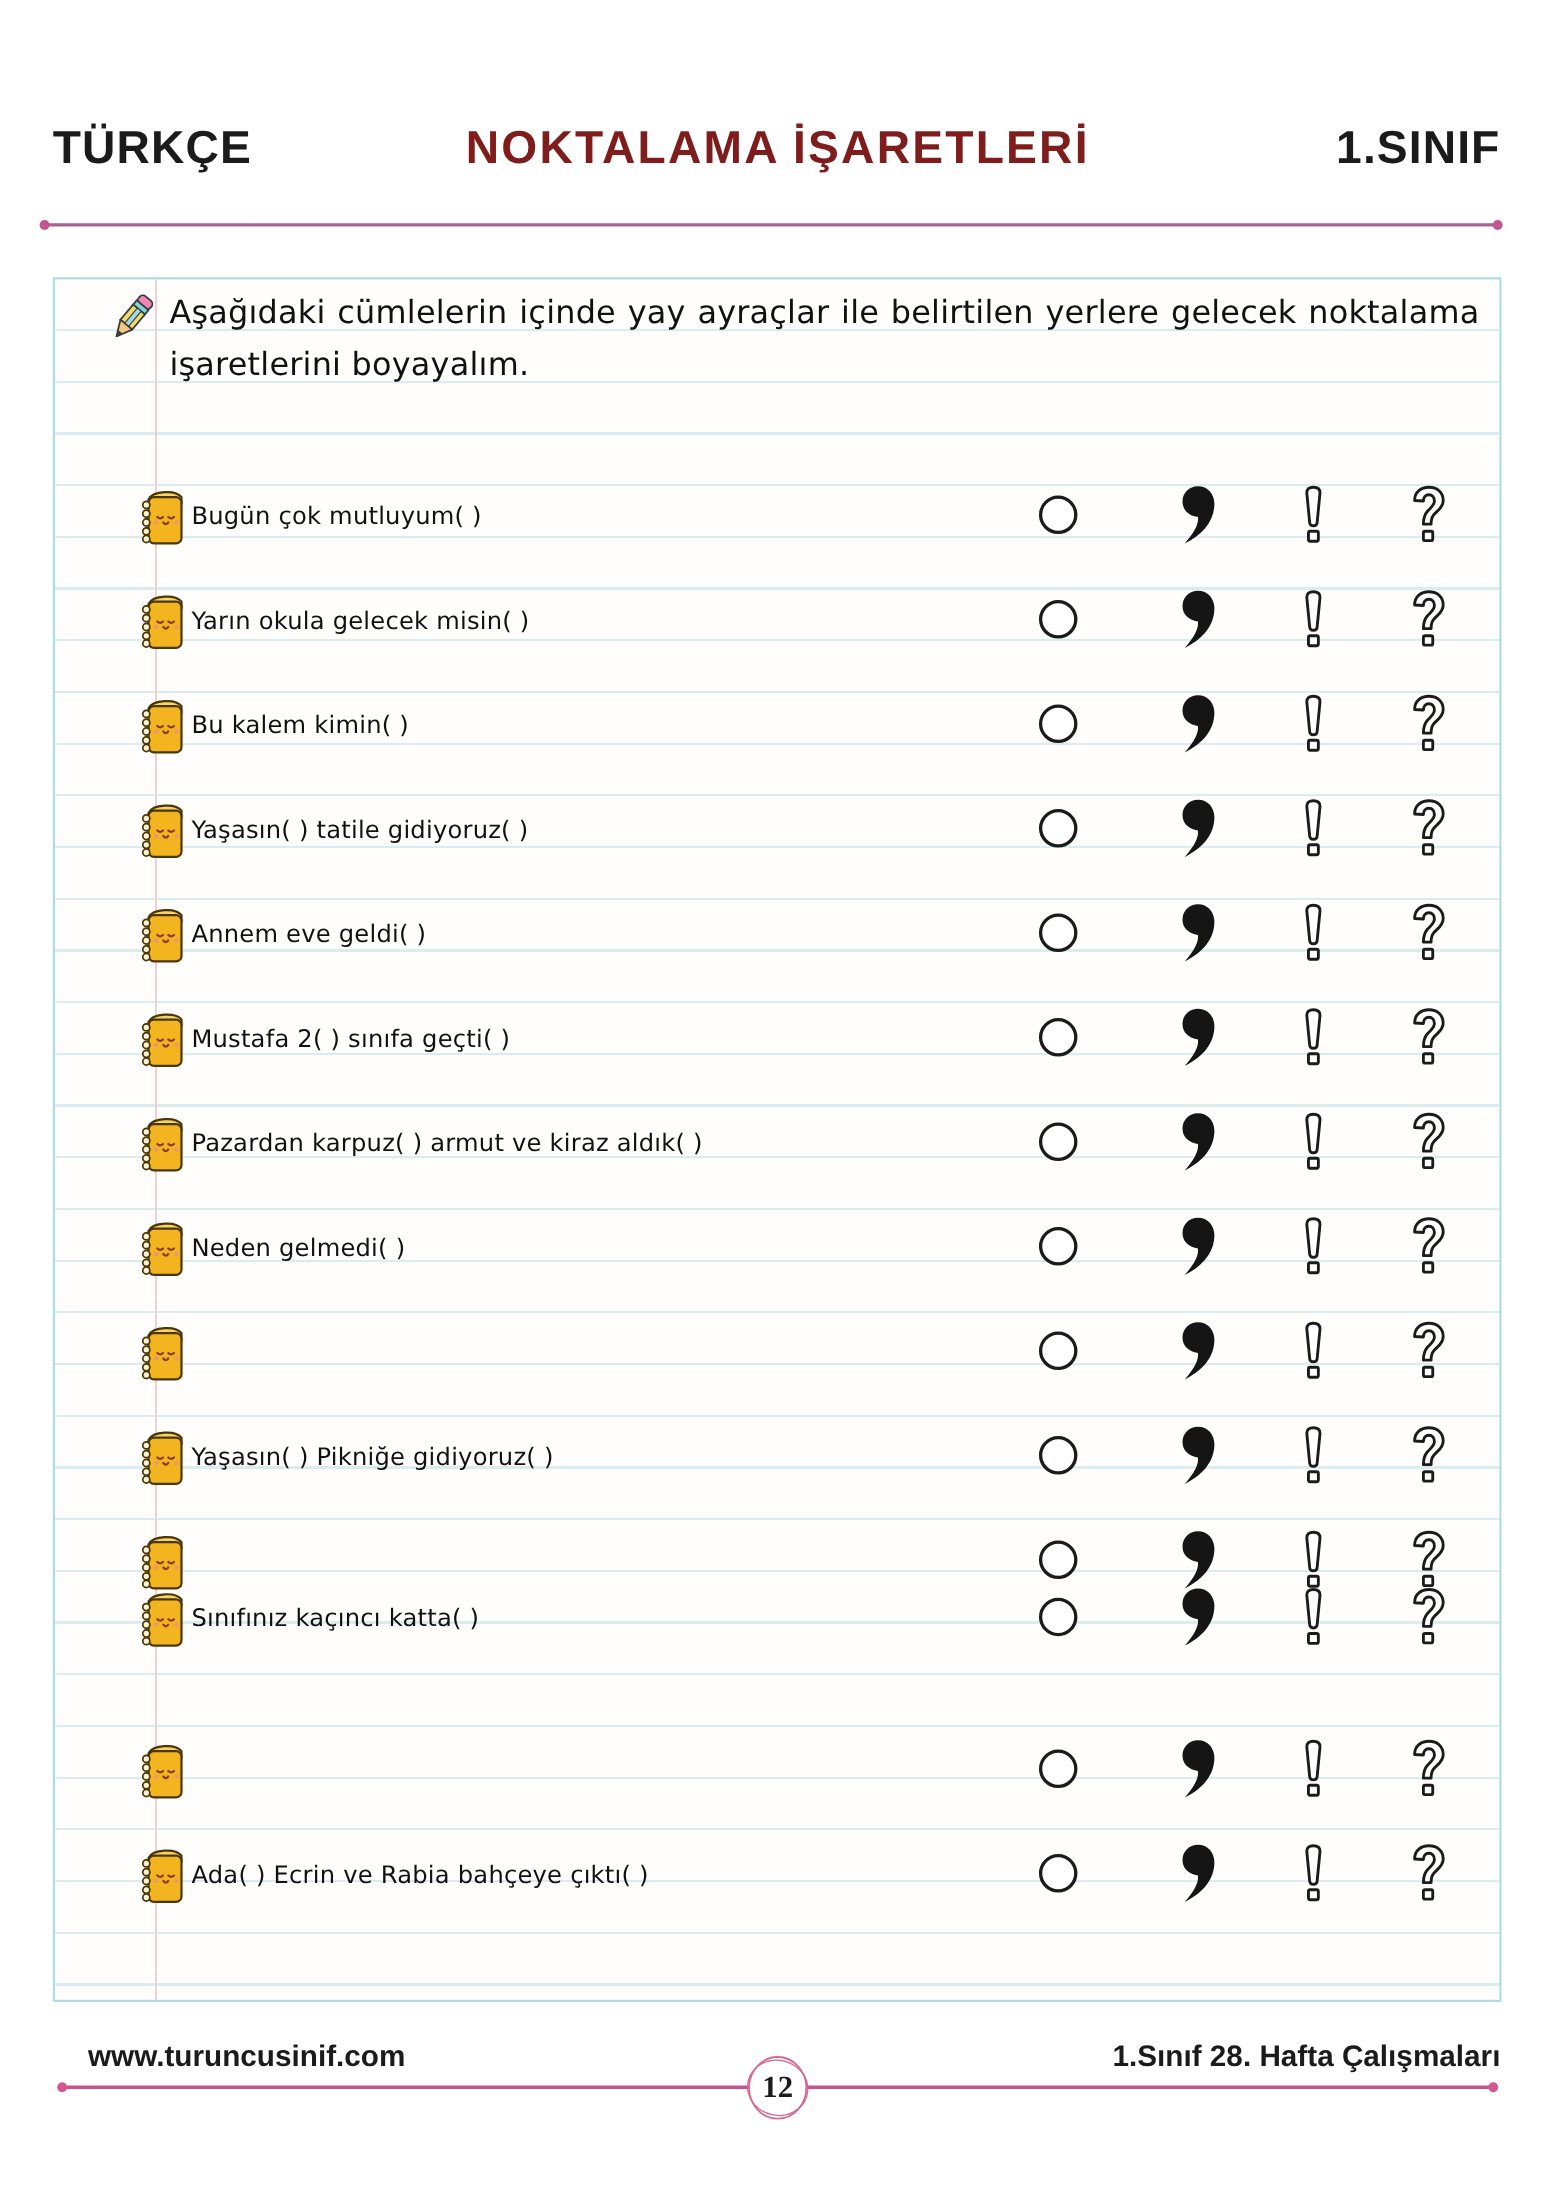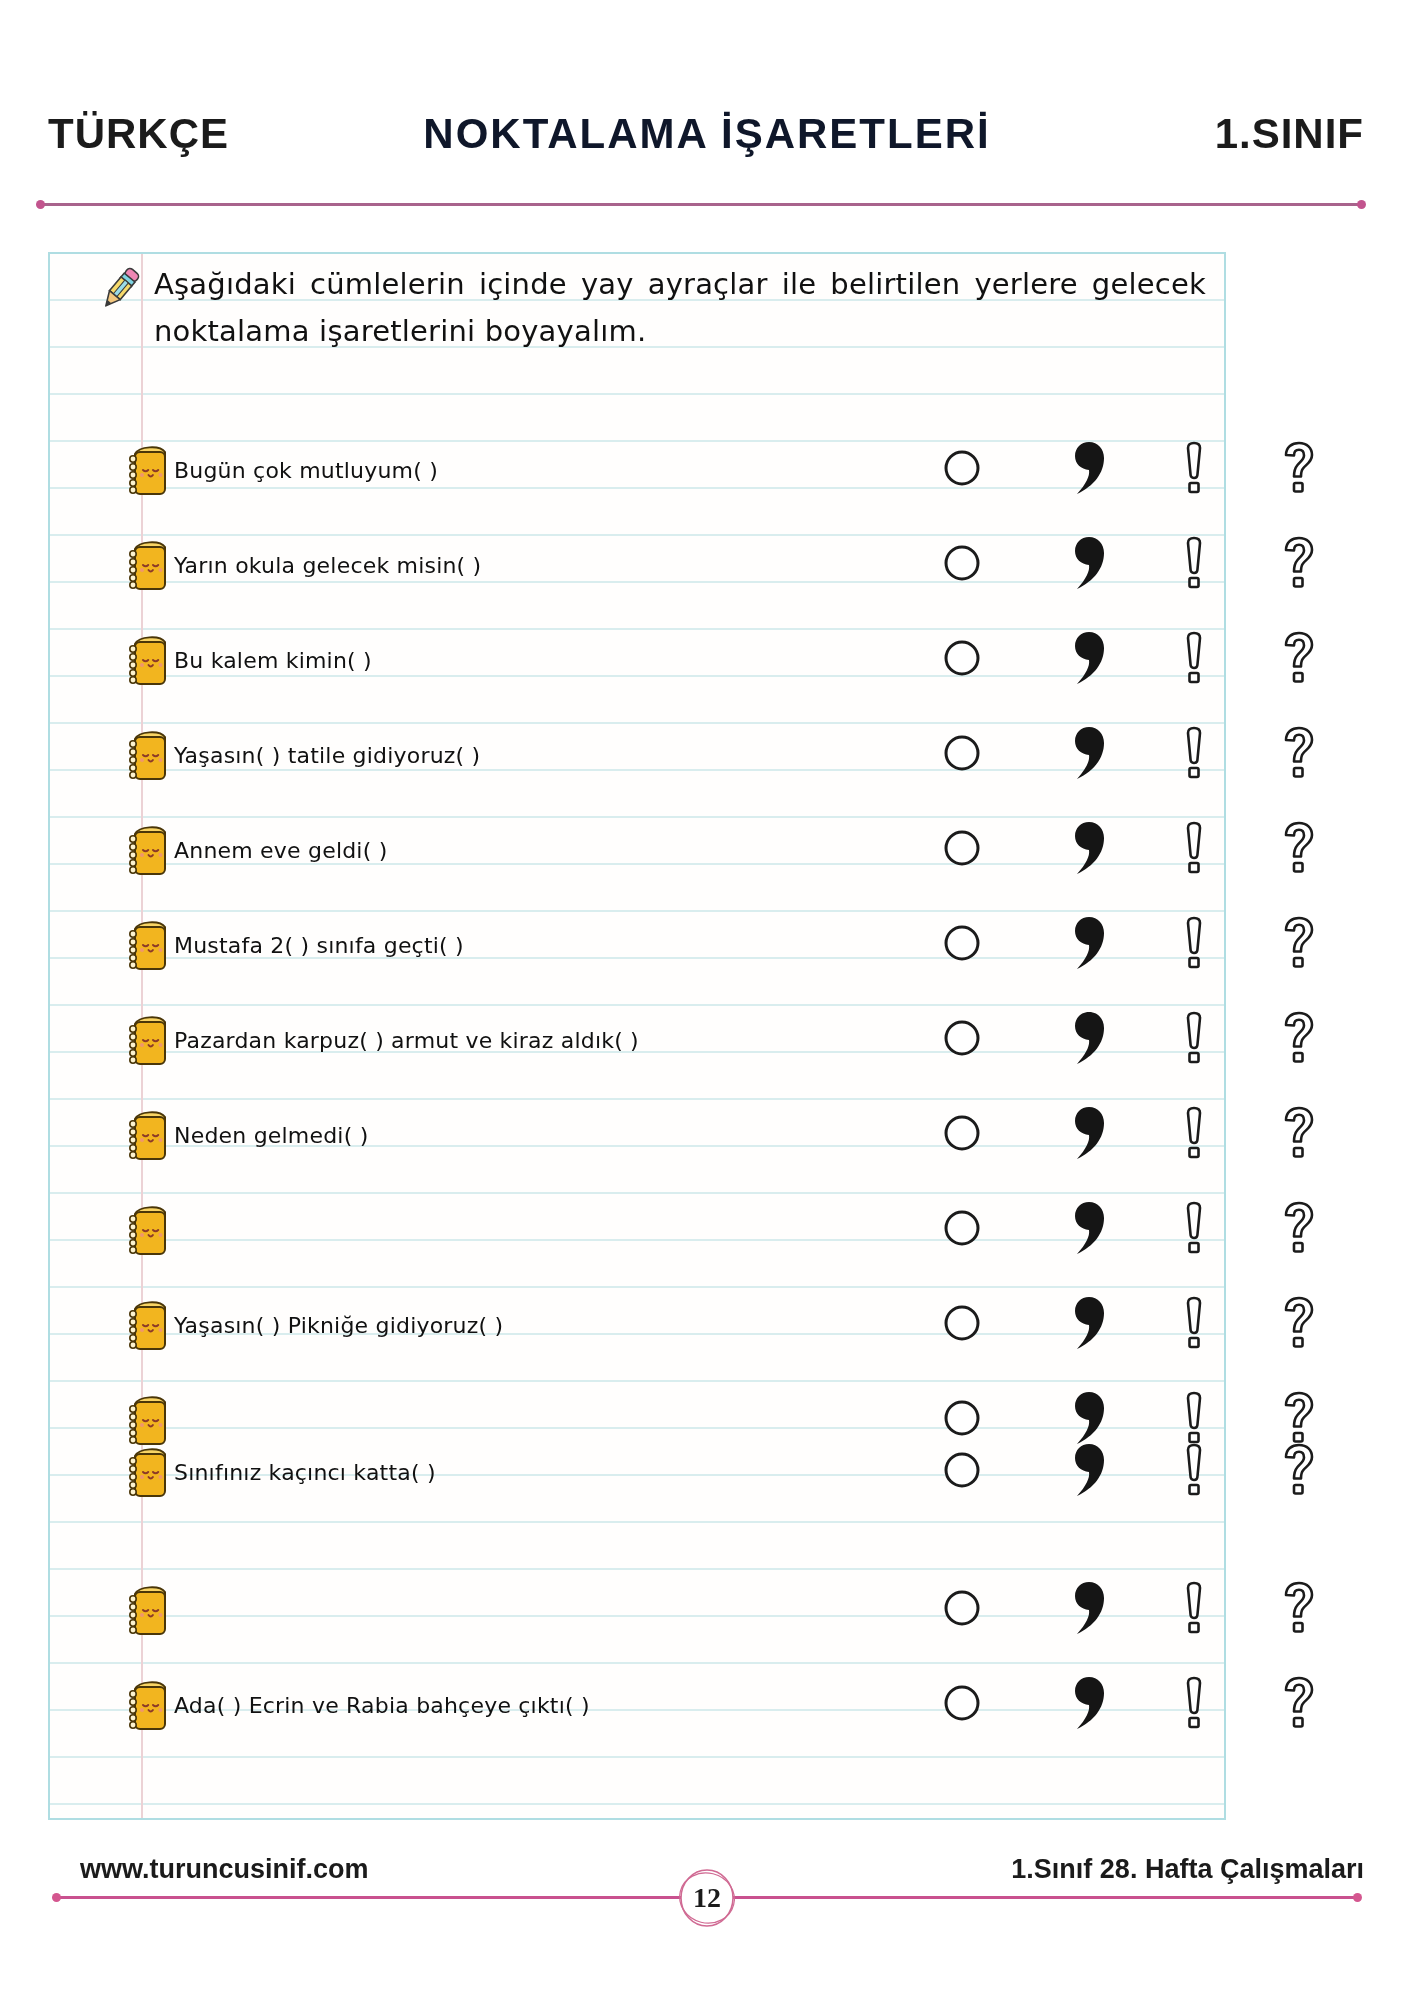--- a/index.html
+++ b/index.html
@@ -10,36 +10,36 @@
     font-family:"DejaVu Sans", sans-serif; color:#1b1b1b;
   }
 
   
   .hdr-subject, .hdr-grade, .hdr-title {
     position:absolute; top:110px; font-family:"Liberation Sans", sans-serif;
     font-weight:800; font-size:42px; letter-spacing:1px; white-space:nowrap;
   }
   .hdr-subject { left:48px;text-align:center; }
   .hdr-grade   { right:50px; }
-  .hdr-title   { left:0; right:0; text-align:center; color:#0f172a; letter-spacing:2px; }
+  .hdr-title   { left:0; right:0; text-align:center; color:#7f1d1d; letter-spacing:2px; }
 
   .divider {
     position:absolute; left:40px; right:52px; top:203px; height:3px;
     background:#a8638c; border-radius:2px;
   }
   .divider .dot {
     position:absolute; top:-3px; width:9px; height:9px; border-radius:50%;
     background:#c2548e;
   }
   .divider .dot.left  { left:-4px; }
   .divider .dot.right { right:-4px; }
 
   
   .sheet {
-    position:absolute; left:48px; top:252px; width:1178px; height:1568px;
+    position:absolute; left:48px; top:252px; width:1317px; height:1568px;
     border:2px solid #afdde2; background-color:#fffefd;
     background-image:
       linear-gradient(to right, transparent 0, transparent 91px, #ecd2d5 91px, #ecd2d5 93px, transparent 93px),
       repeating-linear-gradient(to bottom, transparent 0, transparent 45px, #d9edee 45px, #d9edee 47px);
     padding-left: 44px;
   }
 
   .instruction-wrap { position:absolute; left:0; top:5px; right:0; }
   .pencil-icon { position:absolute; left:48px; top:6px; }
   .instruction {

